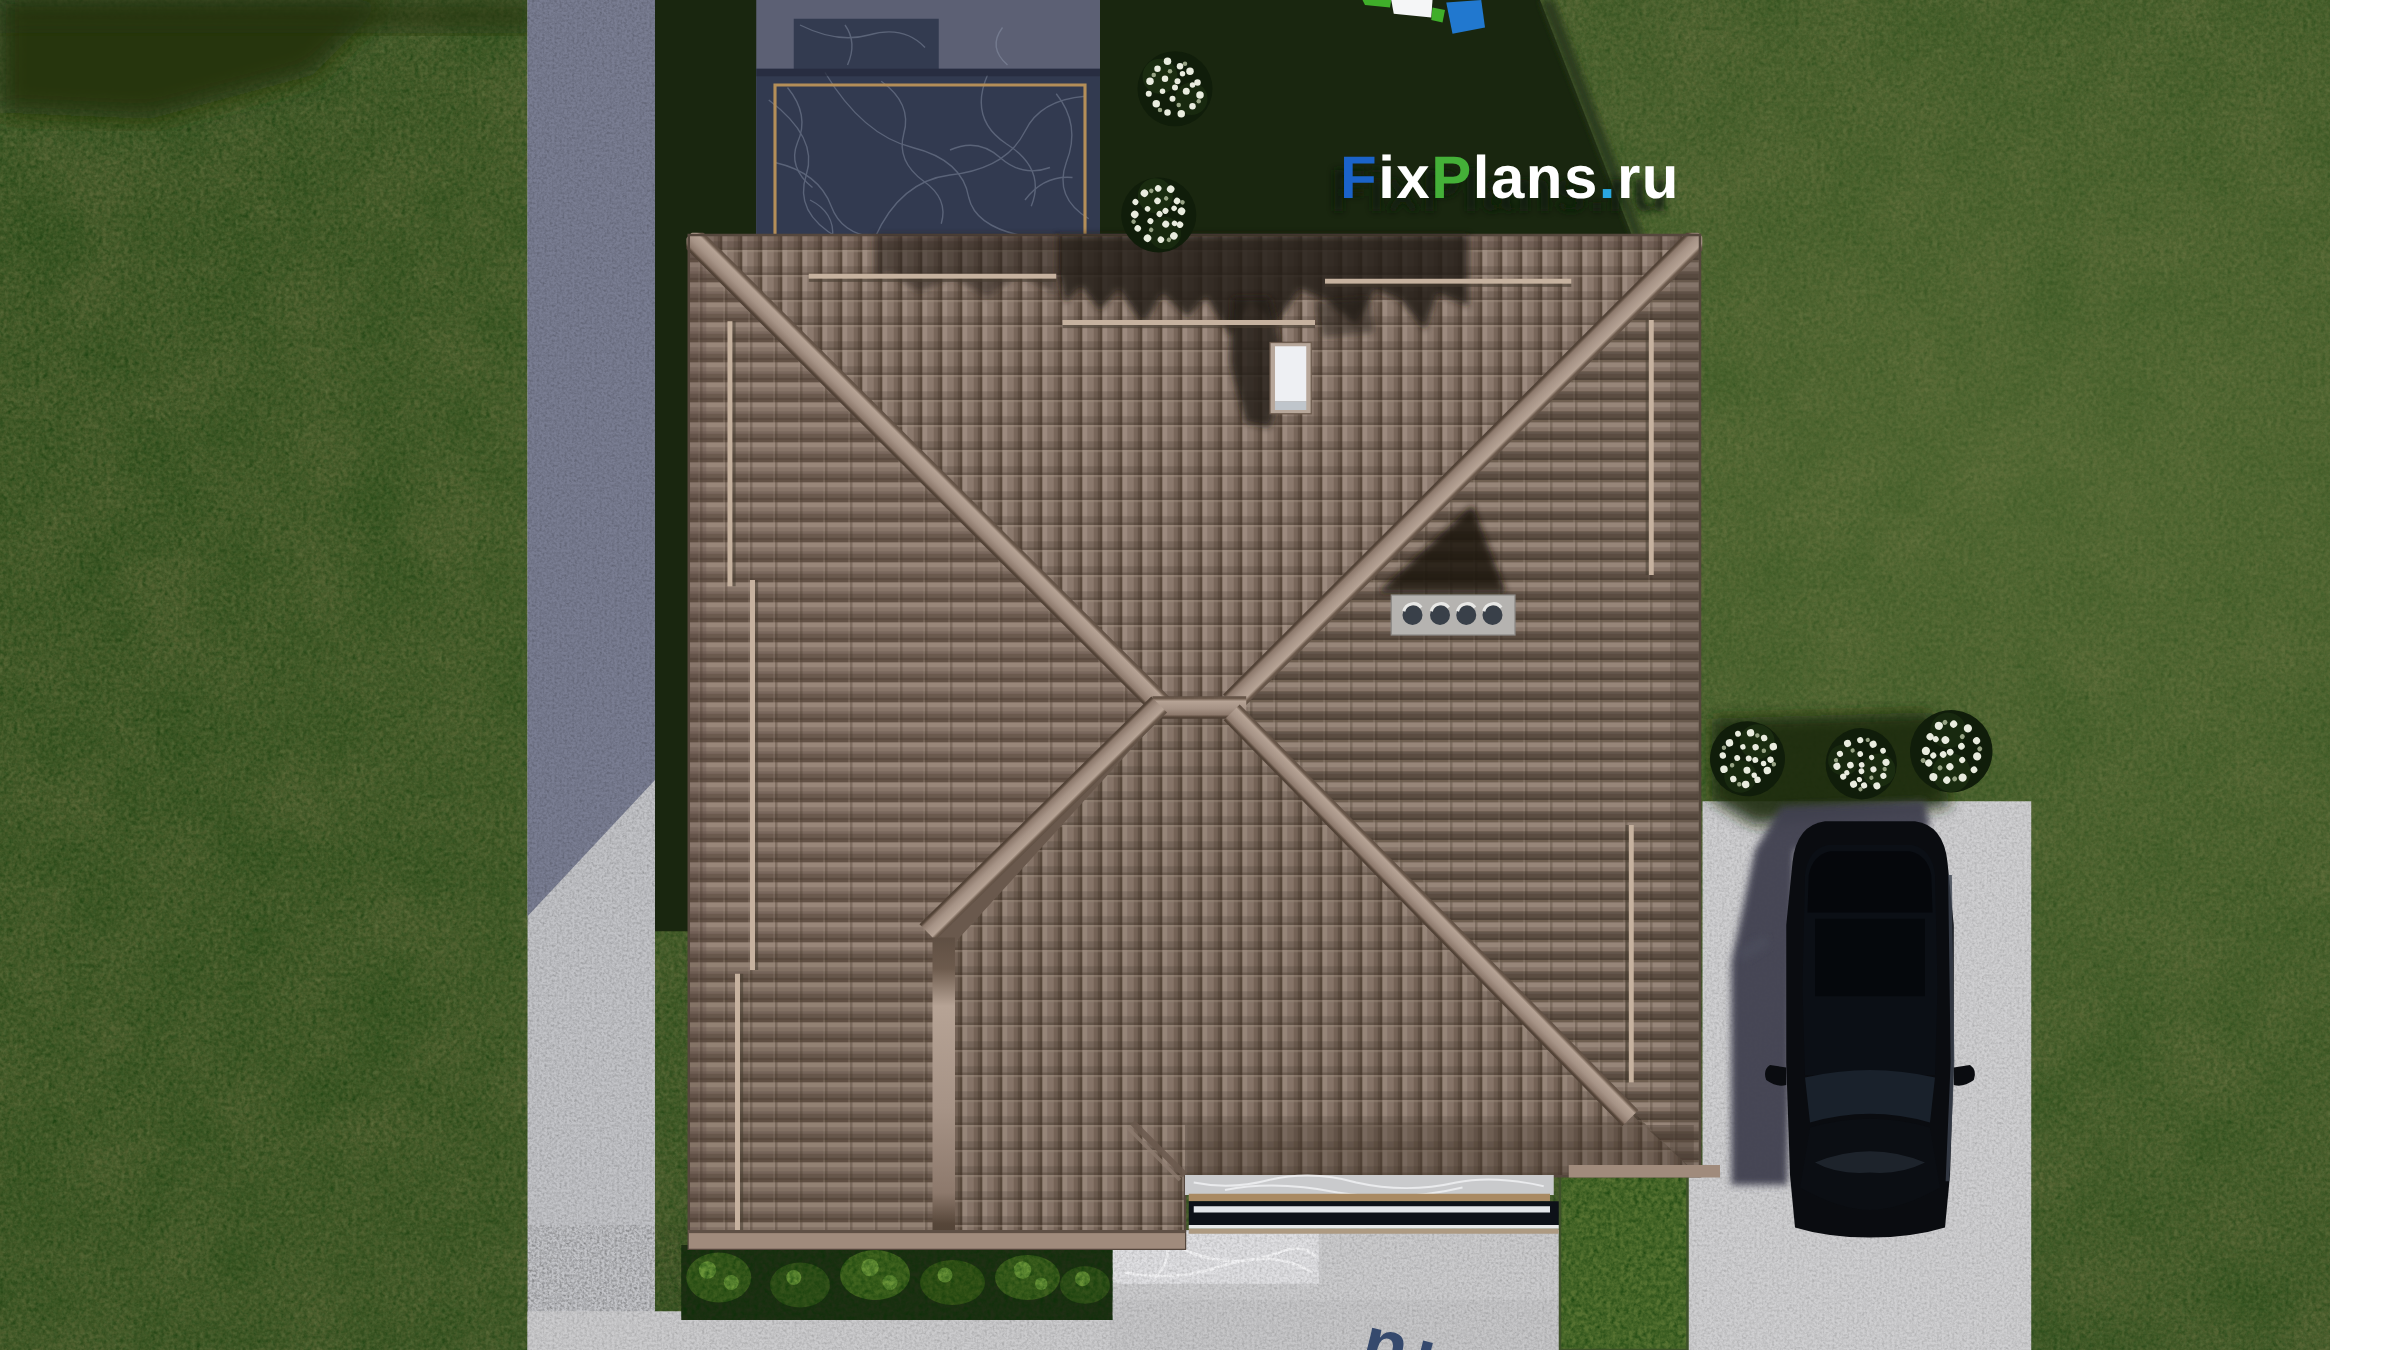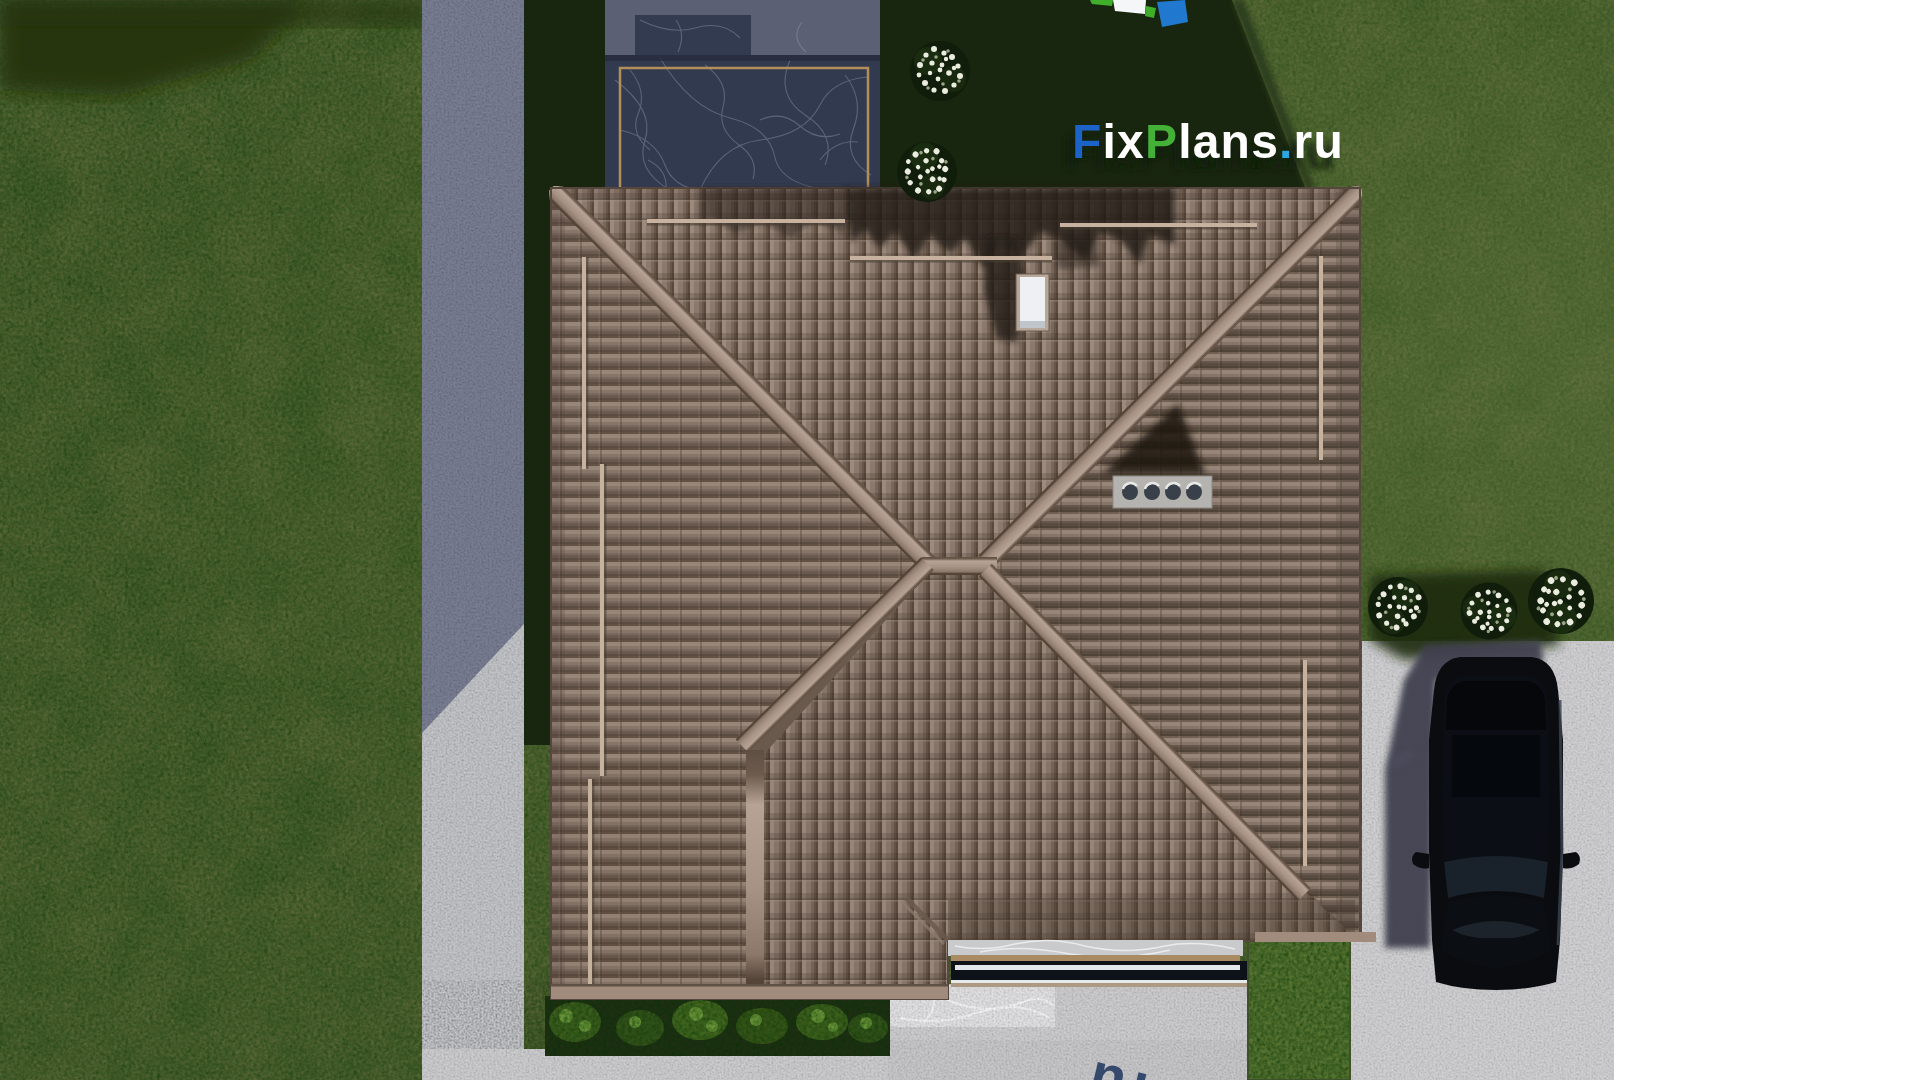--- a/index.html
+++ b/index.html
@@ -1,16 +1,16 @@
 <!DOCTYPE html>
 <html><head>
 <meta charset="utf-8">
 <style>
 html,body{margin:0;padding:0}
-.stage{position:relative;width:1614px;height:1080px;overflow:hidden;background:#fdba74;font-family:"Liberation Sans",sans-serif}
+.stage{position:relative;width:1864px;height:1080px;overflow:hidden;background:#fdba74;font-family:"Liberation Sans",sans-serif}
 svg{position:absolute;left:0;top:0;filter:blur(0.45px)}
 </style>
 </head>
 <body>
 <div class="stage">
 <svg width="1920" height="1080" viewBox="0 0 1920 1080">
 <defs>
 <filter id="noiseDark" x="0%" y="0%" width="100%" height="100%">
   <feTurbulence type="fractalNoise" baseFrequency="0.018" numOctaves="4" seed="7" result="n"></feTurbulence>
   <feColorMatrix in="n" type="matrix" values="0 0 0 0 0  0 0 0 0 0.04  0 0 0 0 0  0.9 0.9 0.9 0 -0.95"></feColorMatrix>

